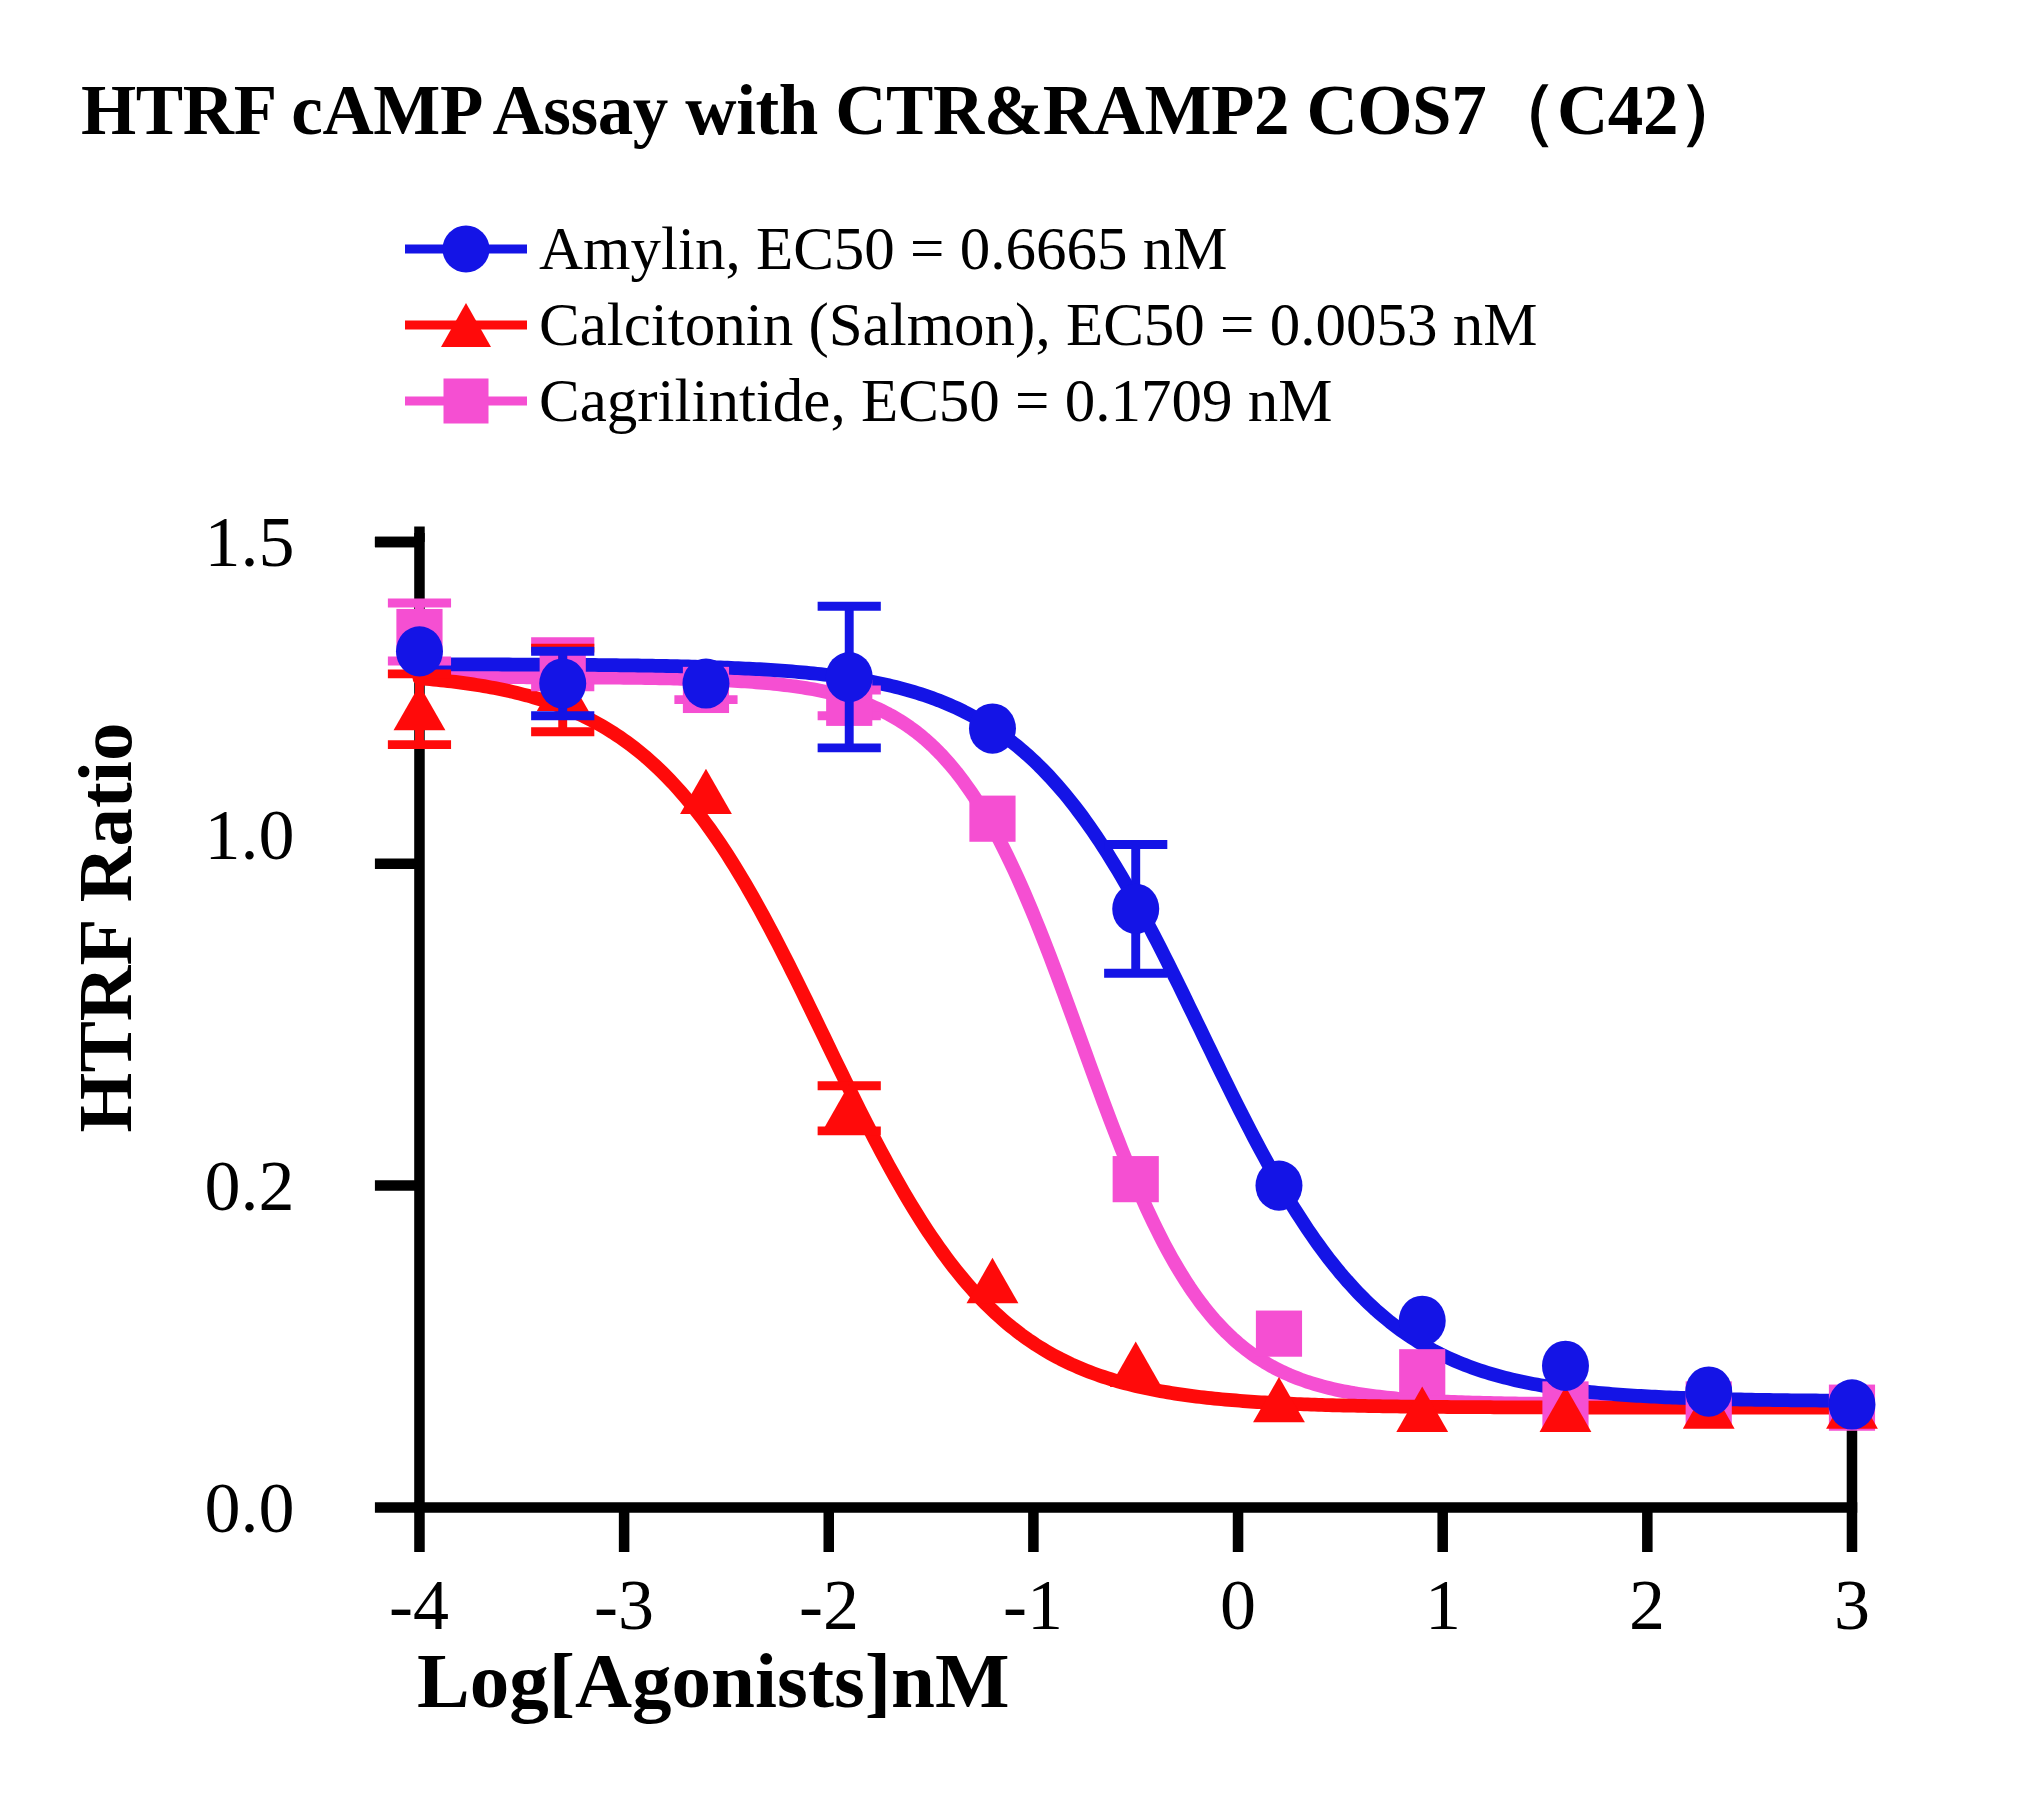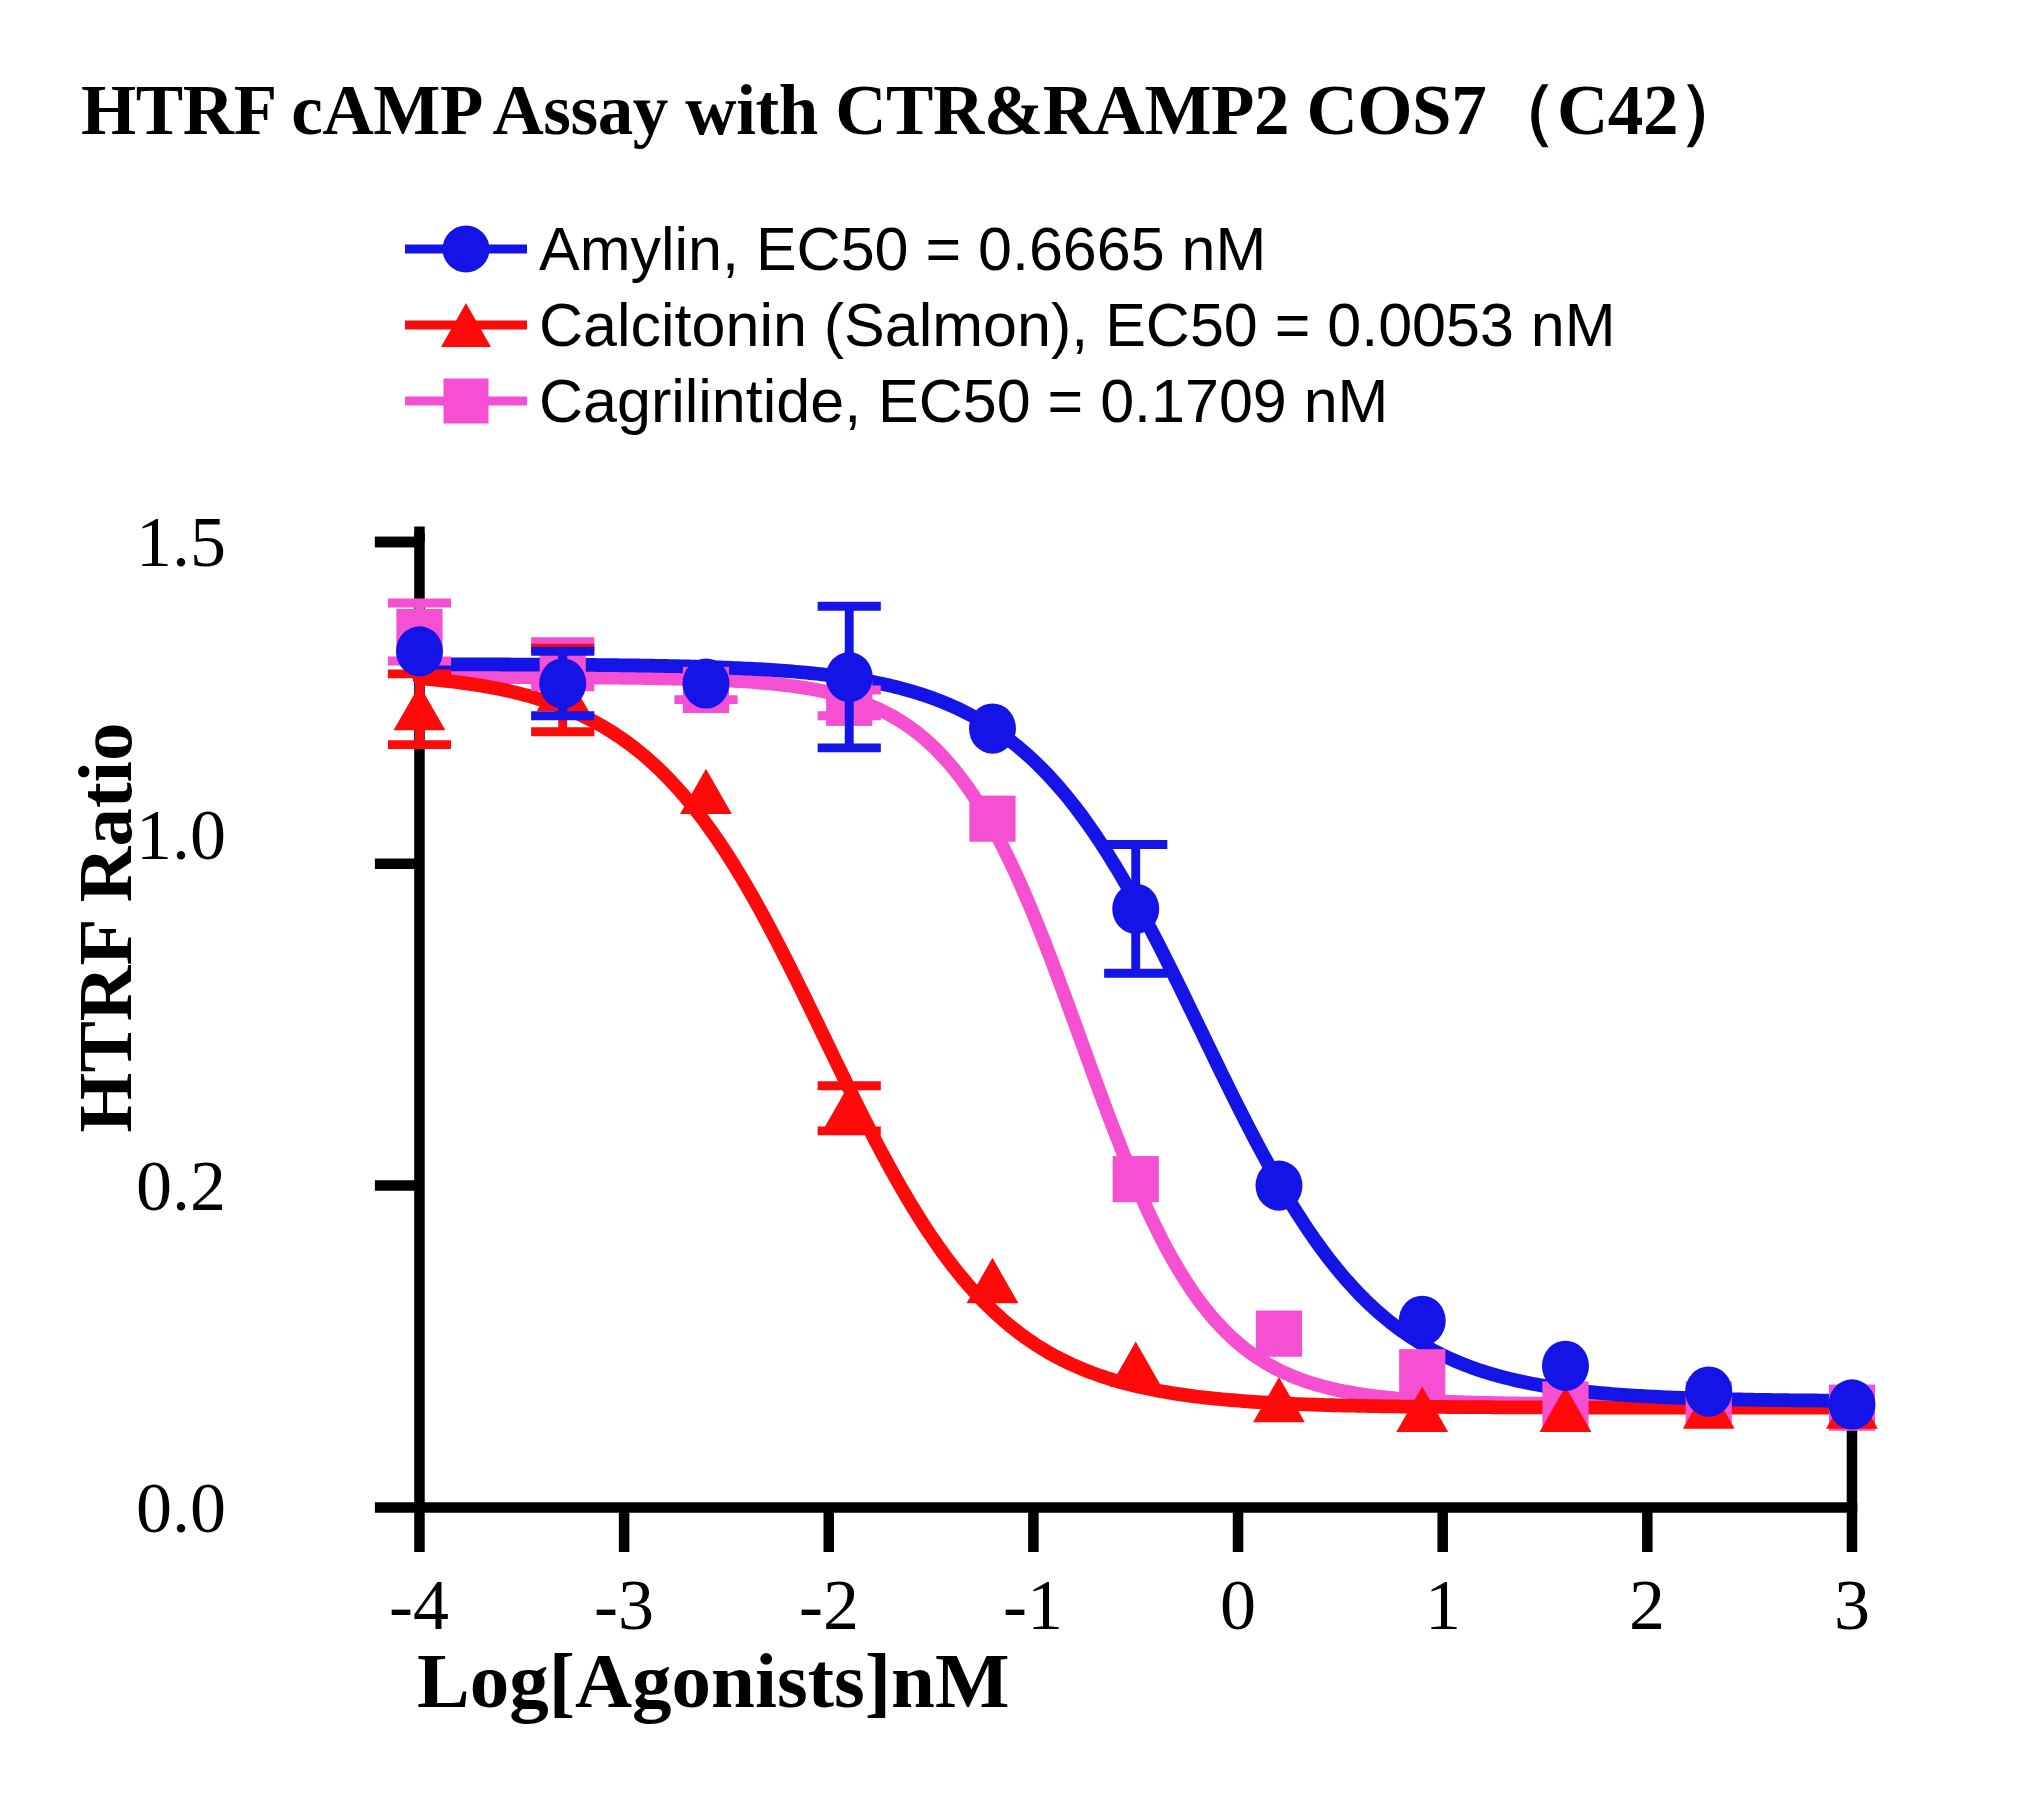--- a/index.html
+++ b/index.html
@@ -13,37 +13,37 @@
   }
 
   .legend{position:absolute; left:405px; top:211px; width:1782px;}
   .legend-row{display:flex; align-items:center; height:76px;}
   .legend-key{width:122px; height:53px; position:relative; flex:0 0 122px;}
   .legend-line{position:absolute; left:0; top:50%; transform:translateY(-50%); width:122px; height:9px;}
   .legend-marker{position:absolute; left:50%; top:50%; transform:translate(-50%,-50%);}
   .lm-circle{width:47px;height:47px;border-radius:50%;background:#1414E6;}
   .lm-tri{width:0;height:0;border-left:25px solid transparent;border-right:25px solid transparent;border-bottom:44px solid #FF0A0A;}
   .lm-square{width:45px;height:45px;background:#F54FD2;}
-  .legend-label{font-family:Liberation Sans, sans-serif; font-size:61px; color:#000; white-space:nowrap; padding-left:12px;}
+  .legend-label{font-family:Liberation Serif, serif; font-size:61px; color:#000; white-space:nowrap; padding-left:12px;}
 
   
   #plot{position:absolute; left:0; top:0; width:2284px; height:1812px; pointer-events:none;}
 
   .ylab{
     position:absolute; left:-138px; top:883px; width:486px;
     transform:rotate(-90deg); transform-origin:center center;
     text-align:center; font-family:"Liberation Serif",serif; font-weight:bold;
     font-size:77px; color:#000;
   }
   .xlab{
     position:absolute; left:417px; top:1636px; width:1442px; 
     font-family:"Liberation Serif",serif; font-weight:bold; font-size:79px; color:#000;
   }
   .ytick-label{
-    position:absolute; text-align:left; width:227px;
+    position:absolute; text-align:center; width:227px;
     font-family:"Liberation Serif",serif; font-size:72px; color:#000;
   }
   .xtick-label{
     position:absolute; text-align:center; width:122px;
     font-family:"Liberation Serif",serif; font-size:72px; color:#000;
   }
 </style>
 </head>
 <body>
 

